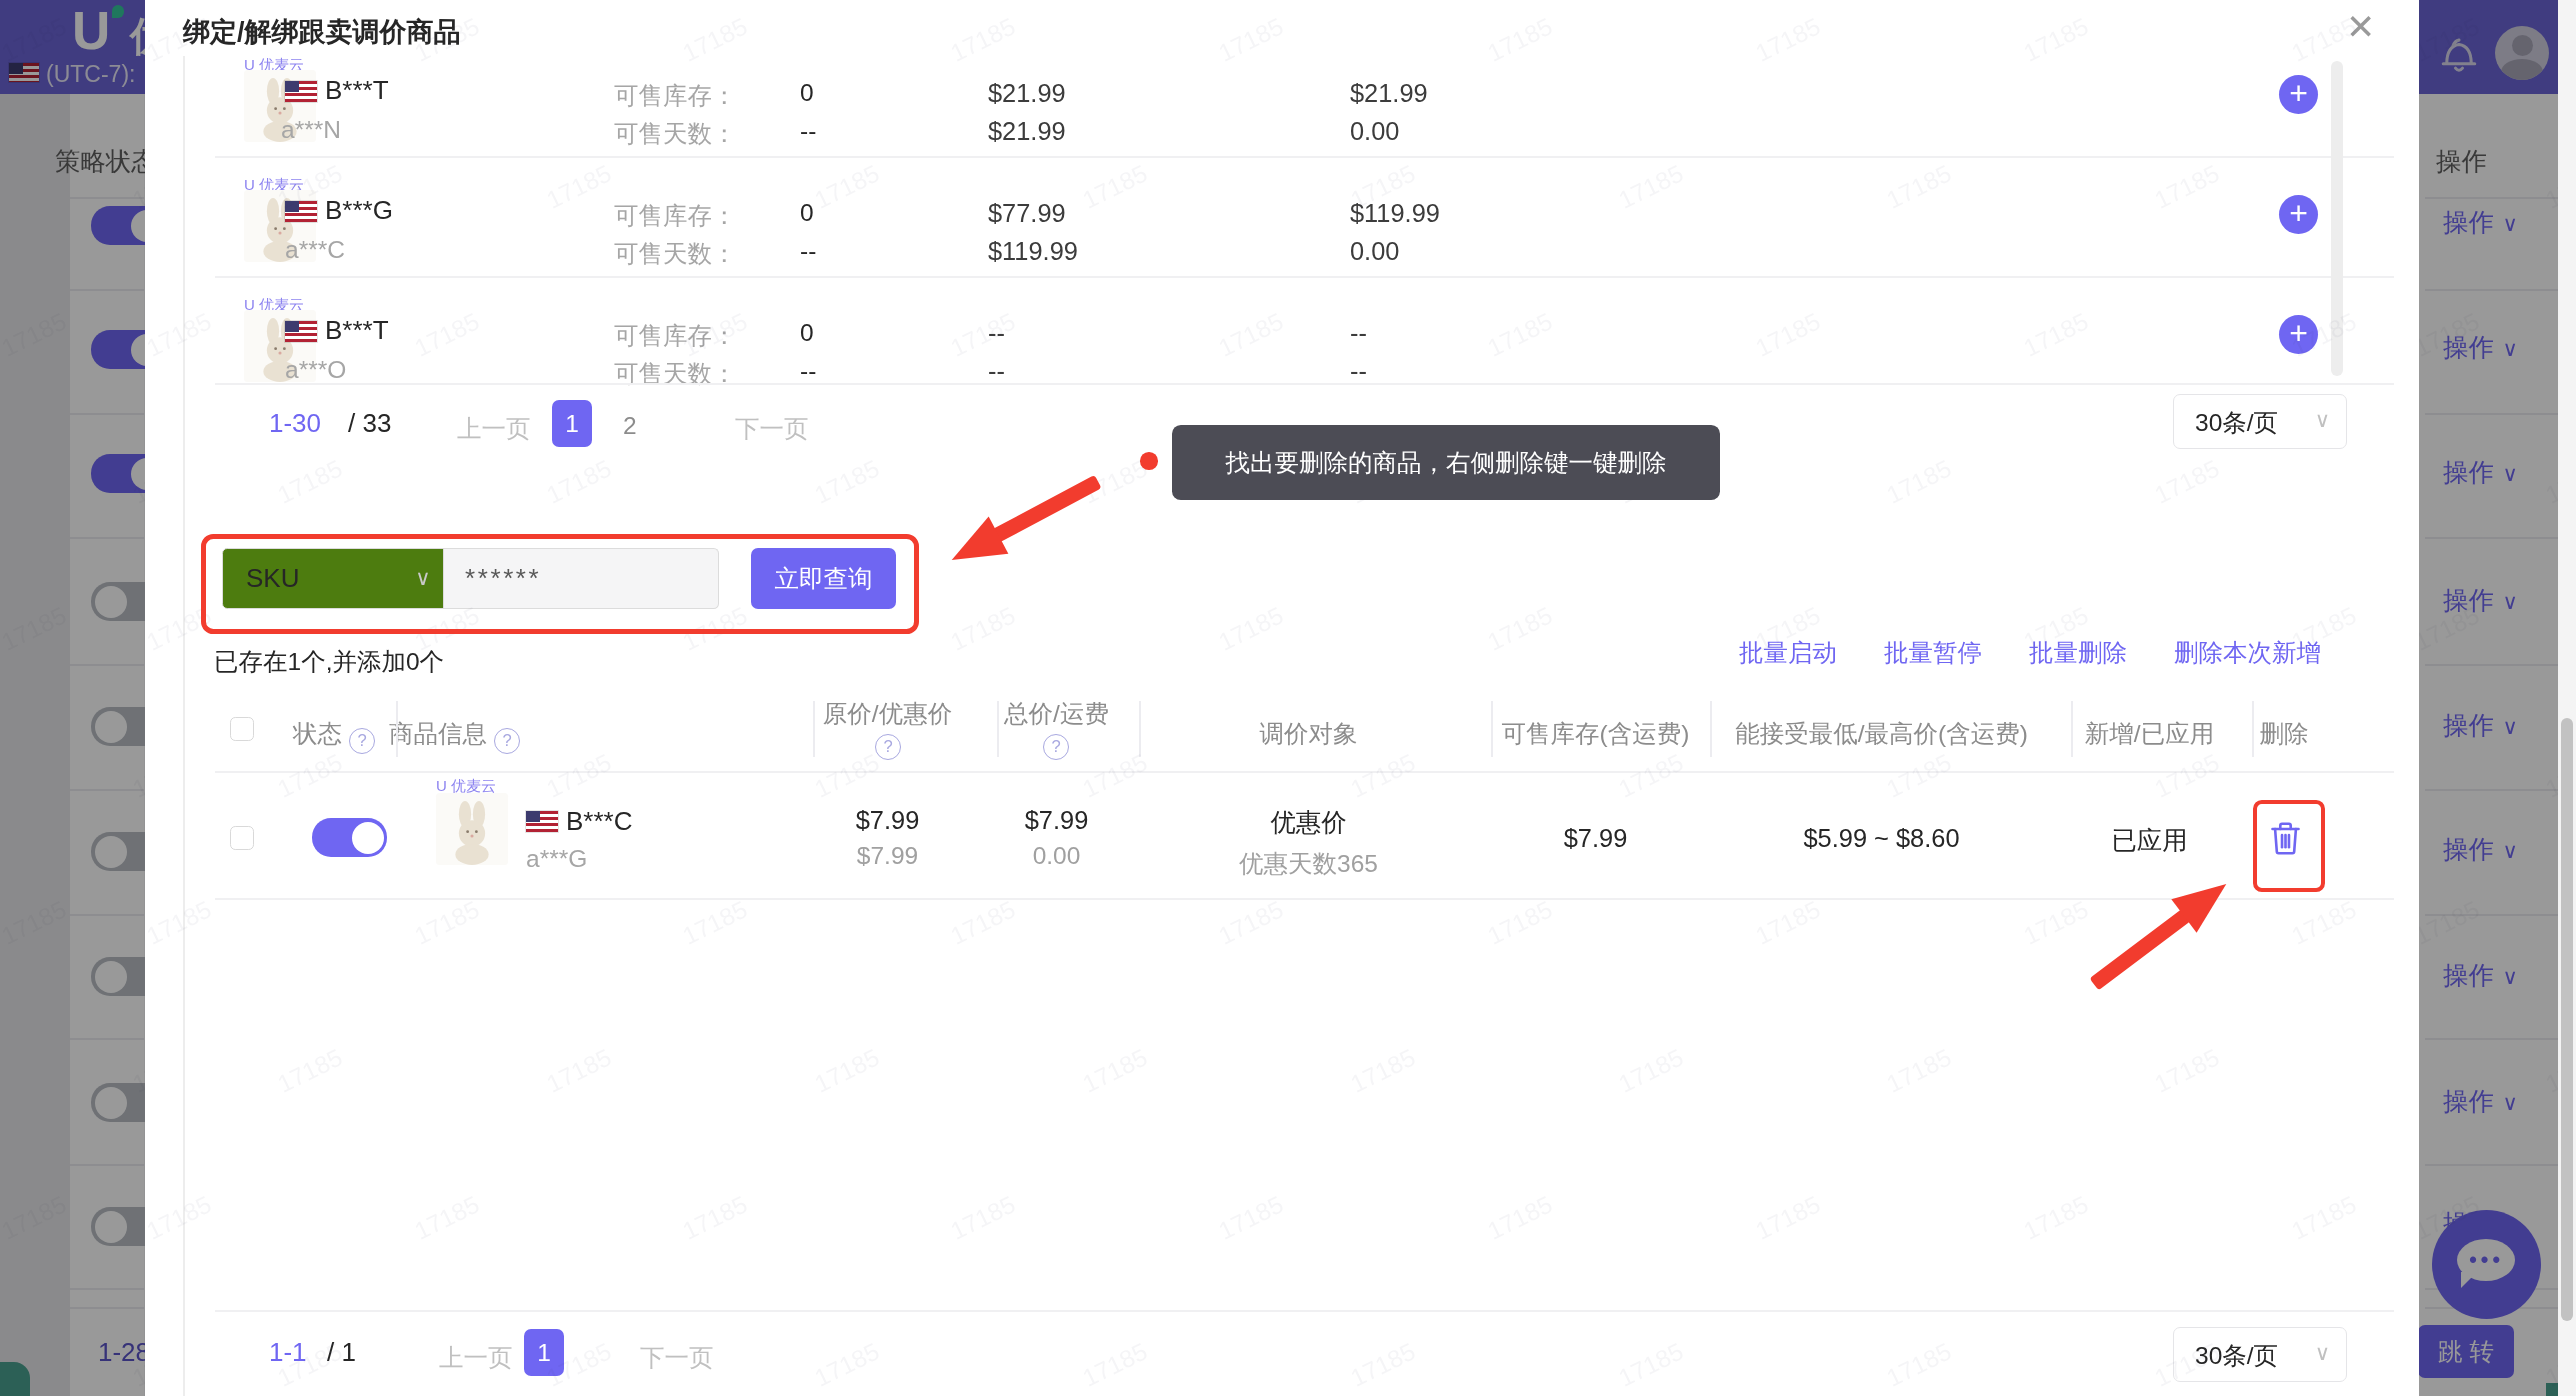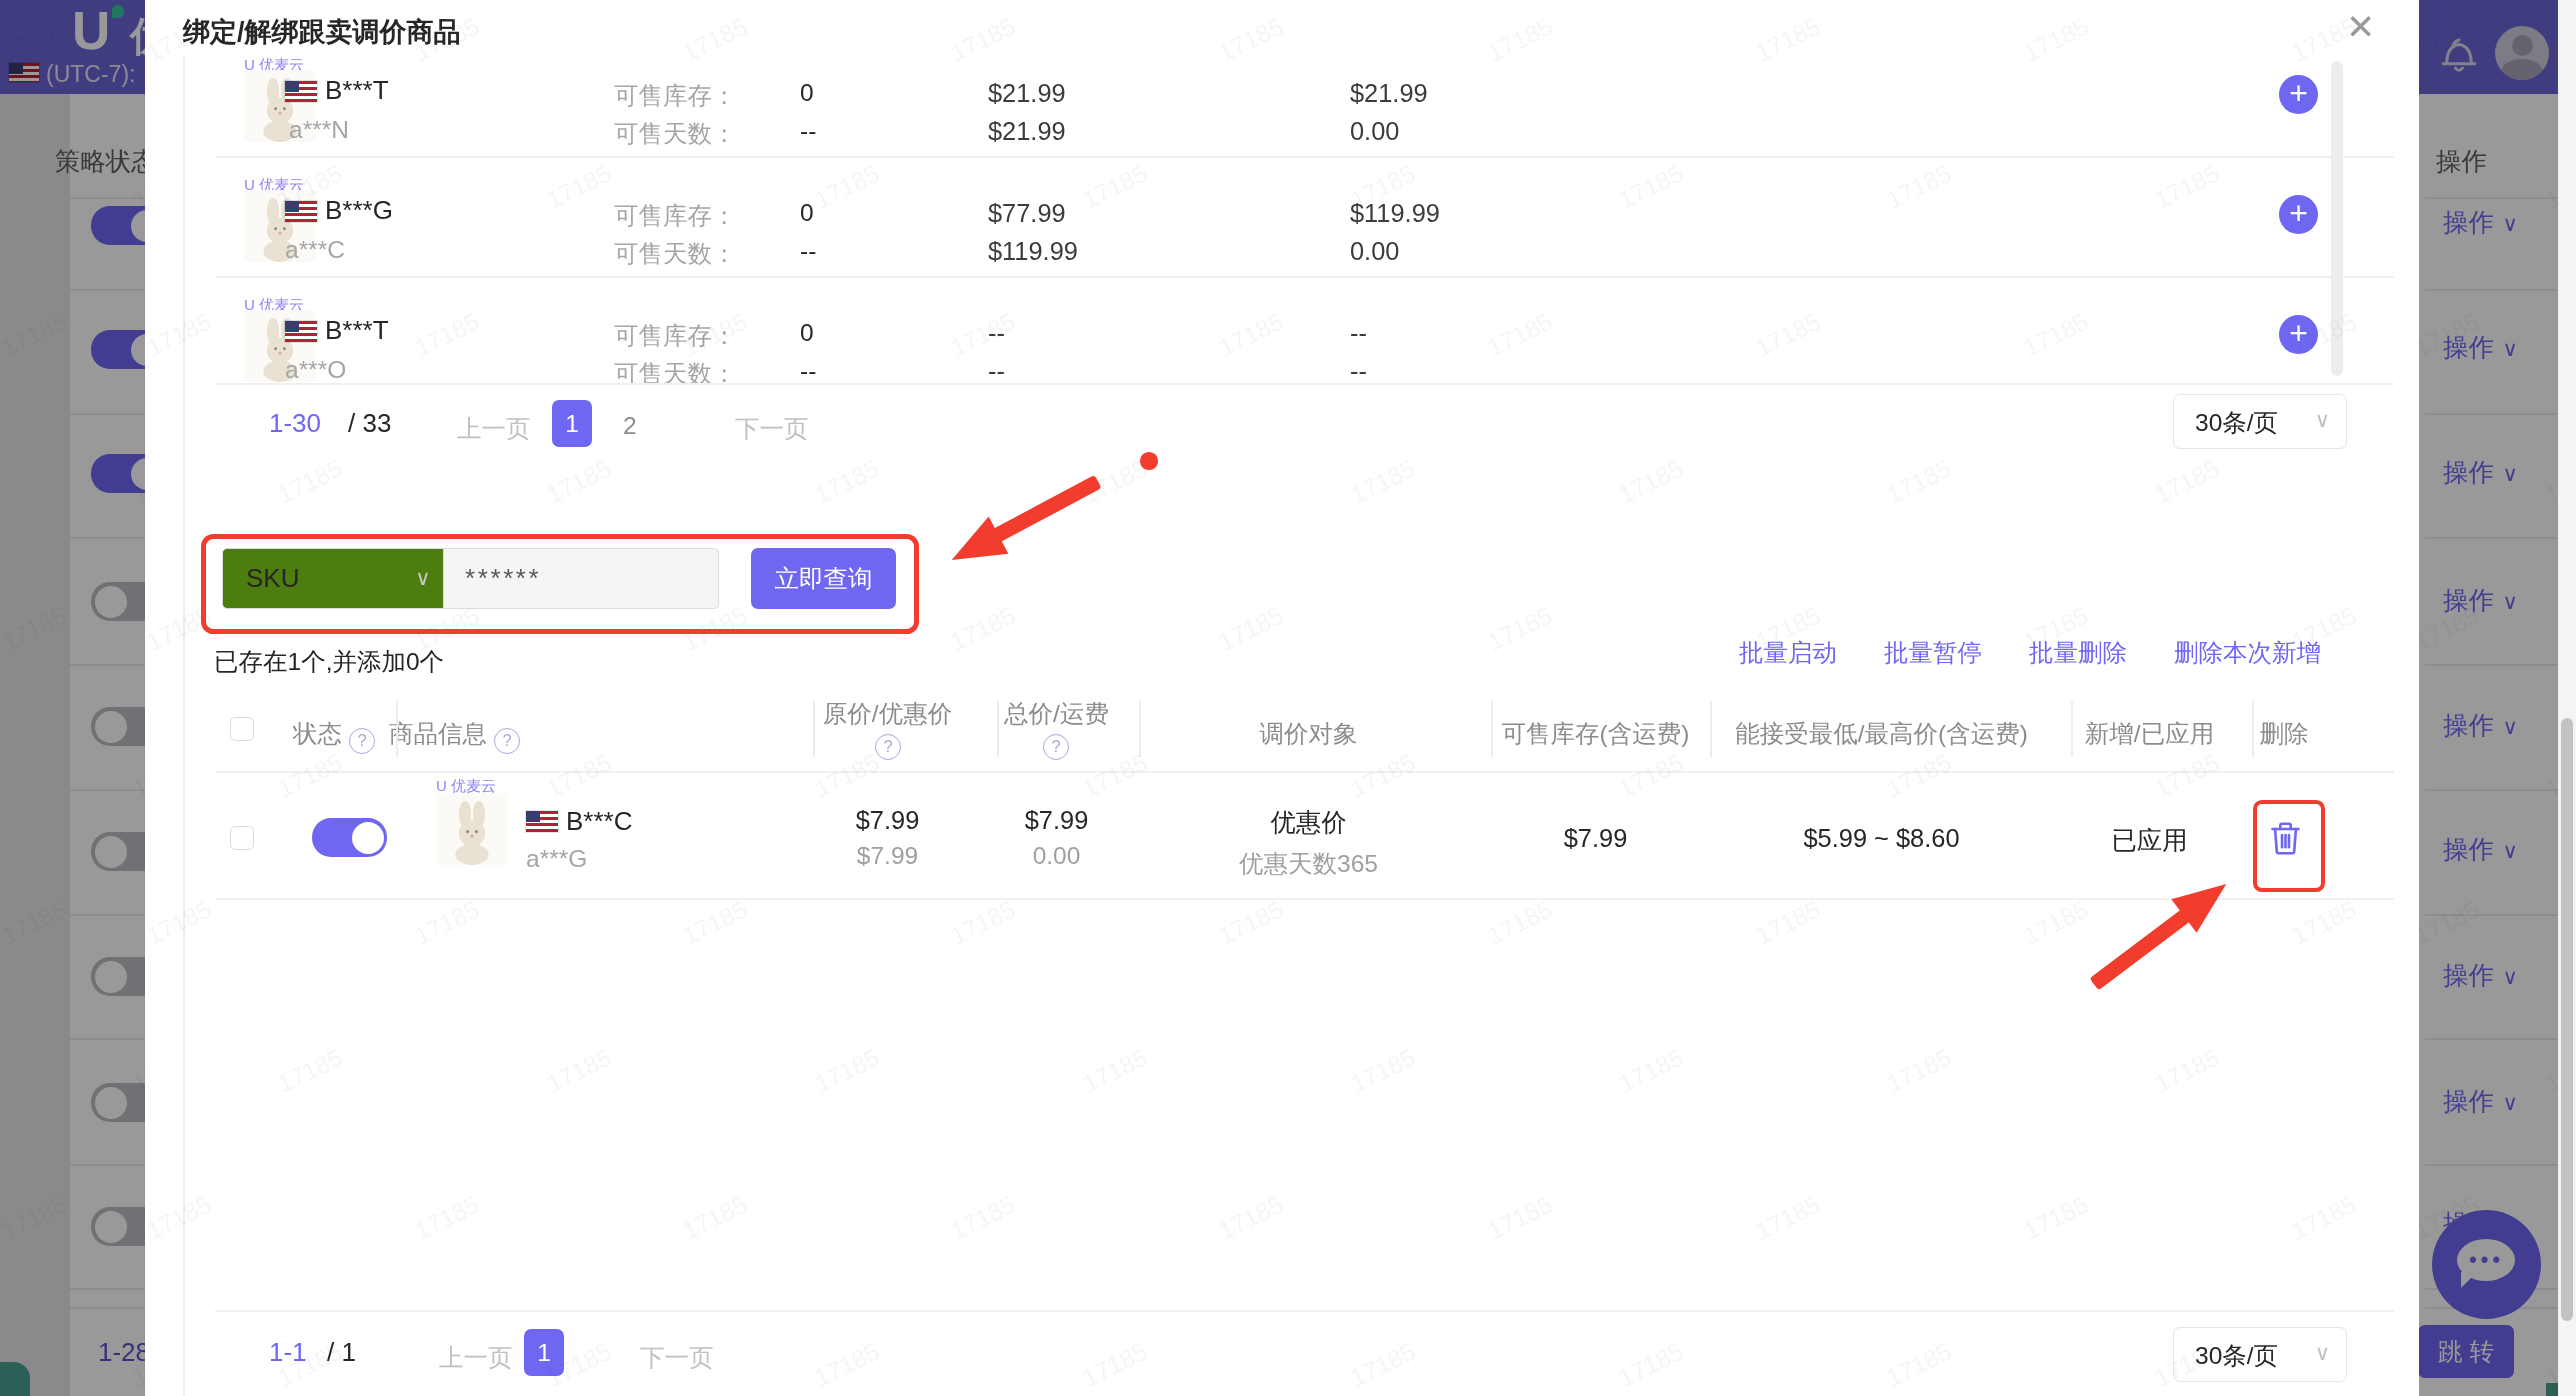--- a/index.html
+++ b/index.html
@@ -327,21 +327,21 @@
             <circle cx="32" cy="38" r="15"></circle>
             <ellipse cx="32" cy="62" rx="19" ry="12"></ellipse>
           </g>
           <circle cx="27" cy="36" r="1.6" fill="#8a7c6c"></circle>
           <circle cx="37" cy="36" r="1.6" fill="#8a7c6c"></circle>
           <circle cx="32" cy="41" r="1.8" fill="#d9a9a0"></circle>
         </svg>
     </div>
     <span class="abs" style="left:140px;top:24.5px"><span class="usflag"></span></span>
     <span class="pname abs" style="left:180px;top:19px">B***T</span>
-    <span class="psku abs" style="left:144px;top:60px">a***N</span>
+    <span class="psku abs" style="left:136px;top:60px">a***N</span>
     <span class="lab abs" style="left:469px;top:23px">可售库存：</span>
     <span class="val abs" style="left:655px;top:23px">0</span>
     <span class="lab abs" style="left:469px;top:61px">可售天数：</span>
     <span class="val abs" style="left:655px;top:61px">--</span>
     <span class="price abs" style="left:843px;top:23px">$21.99</span>
     <span class="price abs" style="left:843px;top:61px">$21.99</span>
     <span class="price abs" style="left:1205px;top:23px">$21.99</span>
     <span class="price abs" style="left:1205px;top:61px">0.00</span>
     <span class="plus-btn" style="left:2134px;top:19px">+</span>
   </div>
@@ -411,20 +411,21 @@
   <span class="pag-total abs" style="left:203px;top:408px">/ 33</span>
   <span class="pag-nav abs" style="left:312px;top:412px">上一页</span>
   <span class="pag-cur" style="left:407px;top:400px">1</span>
   <span class="pag-num abs" style="left:478px;top:412px">2</span>
   <span class="pag-nav abs" style="left:590px;top:412px">下一页</span>
   <span class="psize" style="left:2028px;top:394px">
     <span class="t">30条/页</span>
     <span class="c">∨</span>
   </span>
 
+  <div class="tooltip">找出要删除的商品，右侧删除键一键删除</div>
   <div class="red-dot"></div>
   <div class="red-arrow" style="left:797px;top:500px;transform:rotate(152deg)">
     <div class="shaft"></div>
       <div class="head"></div>
   </div>
 
   <div class="sku-highlight"></div>
   <div class="sku-select">
     <span class="t">SKU</span>
     <span class="c">∨</span>

